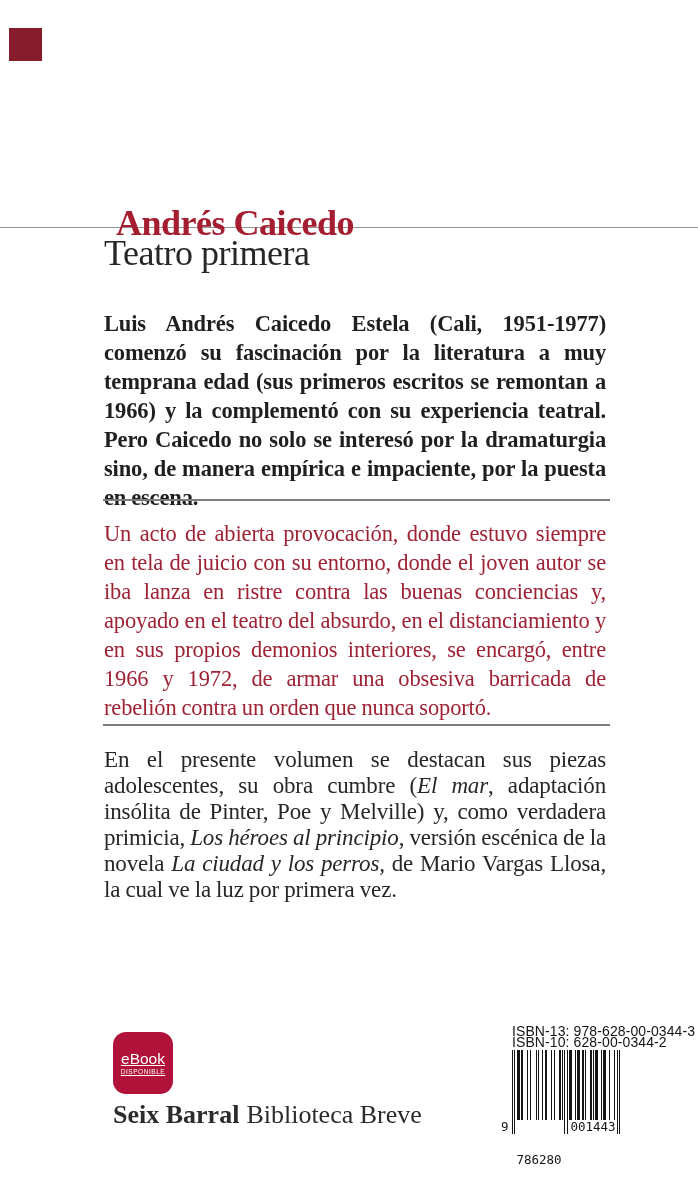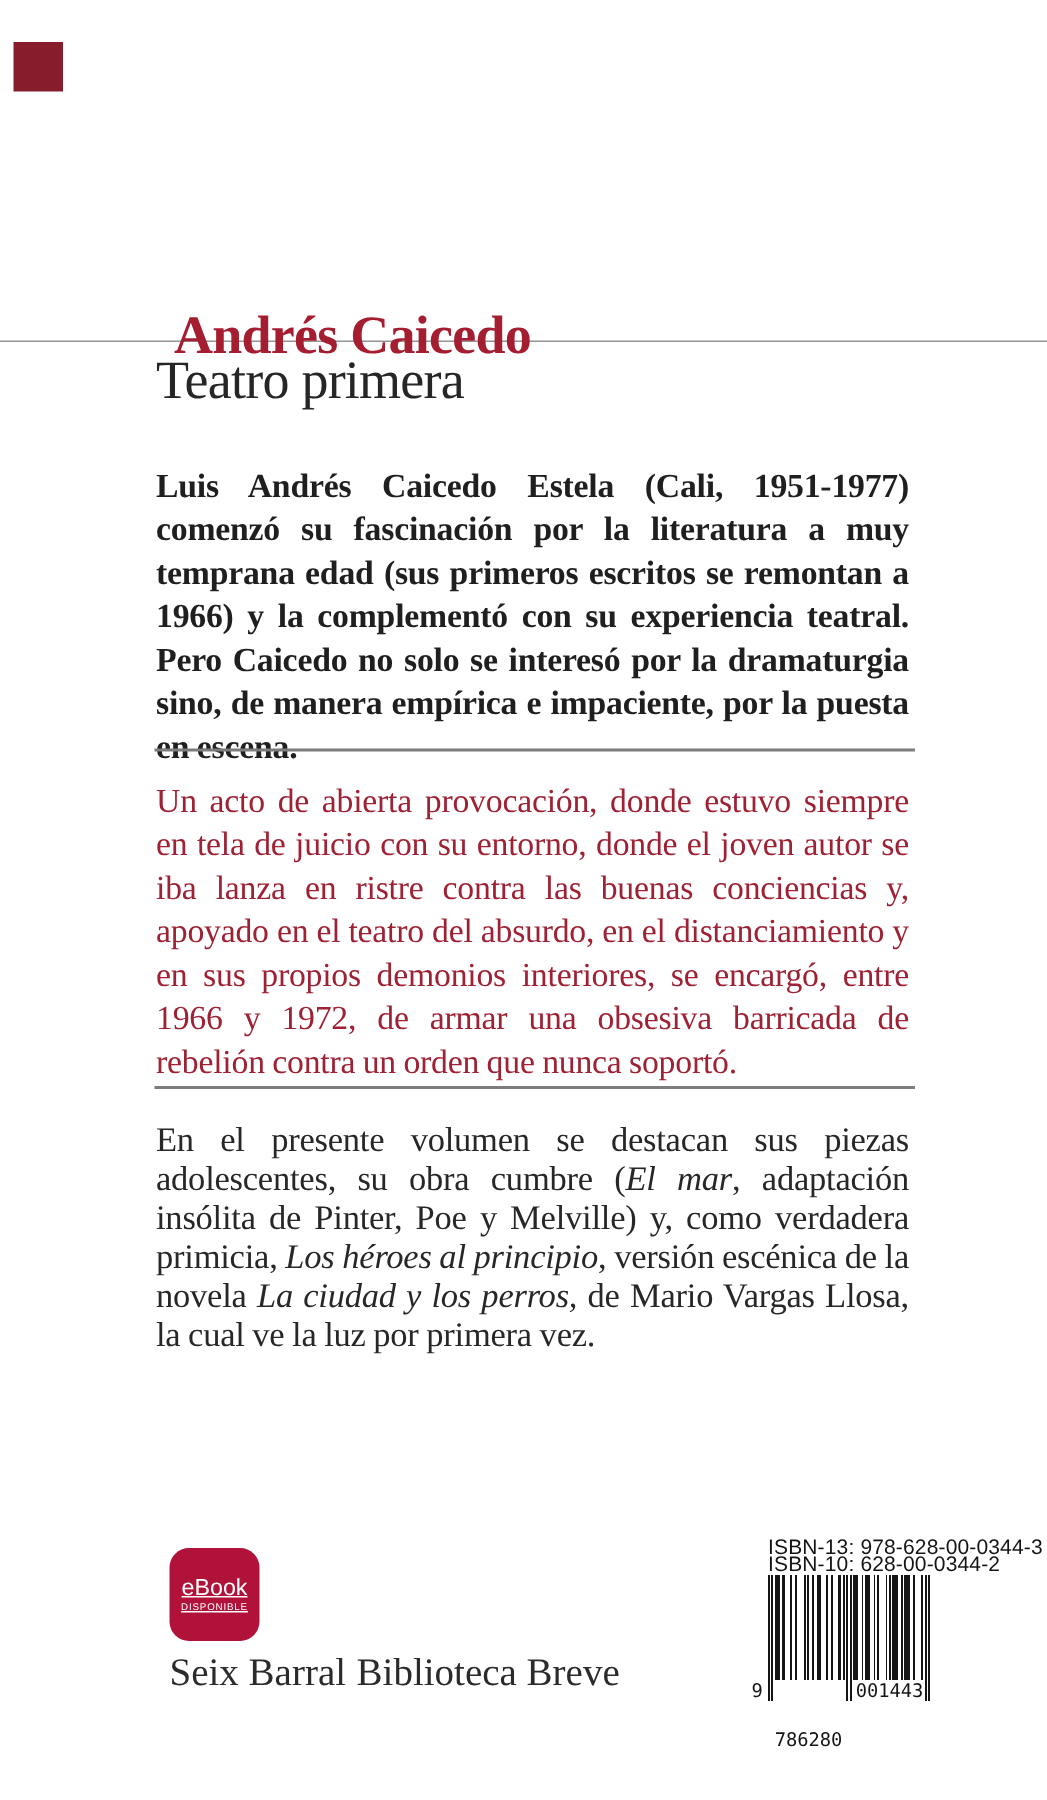--- a/index.html
+++ b/index.html
@@ -110,21 +110,21 @@
   .ebook-badge .eb2 { font-size: 6.5px; line-height: 9px; letter-spacing: 0.55px; }
 
   .imprint {
     position: absolute;
     left: 113px; top: 1100px;
     font-size: 26px;
     line-height: 30px;
     color: #2b2b2b;
     white-space: nowrap;
   }
-  .imprint .publisher { font-weight: 400; margin-right: 7px; margin-top: 24px; }
+  .imprint .publisher { font-weight: 700; margin-right: 7px; margin-top: 24px; }
 
   .barcode-block {
     position: absolute;
     left: 512px; top: 1026px;
     width: 135px;
     font-family: "Liberation Sans", sans-serif;
     color: #141414;
   }
   .barcode-block .isbn {
     font-size: 14px;

